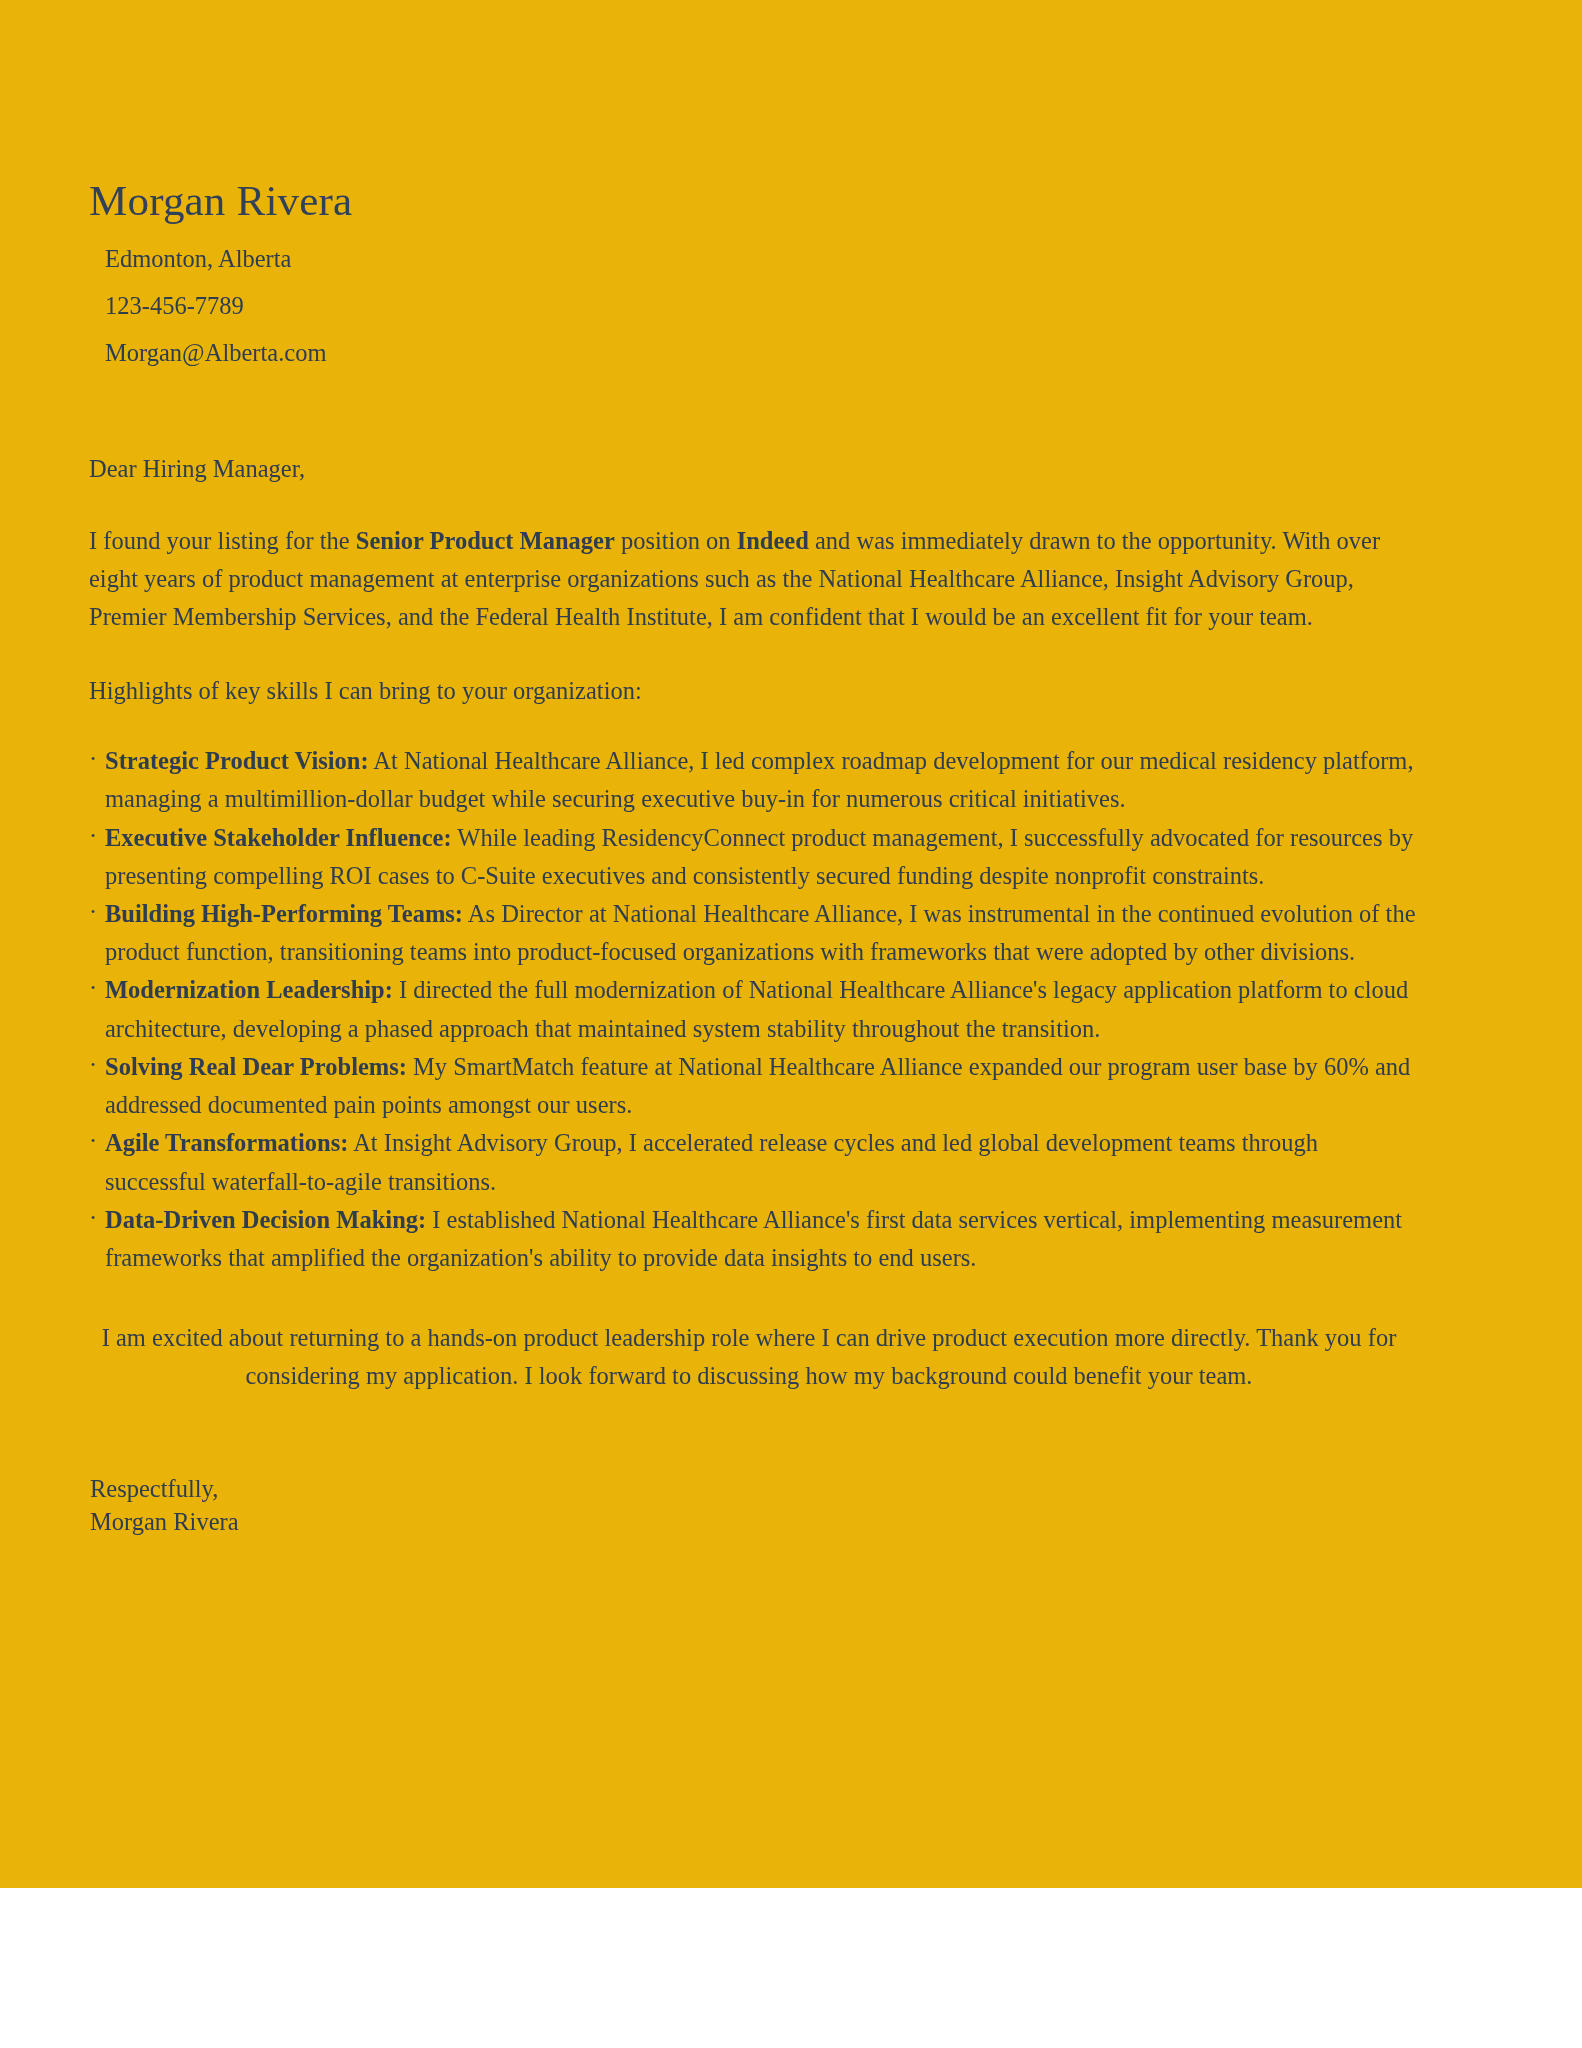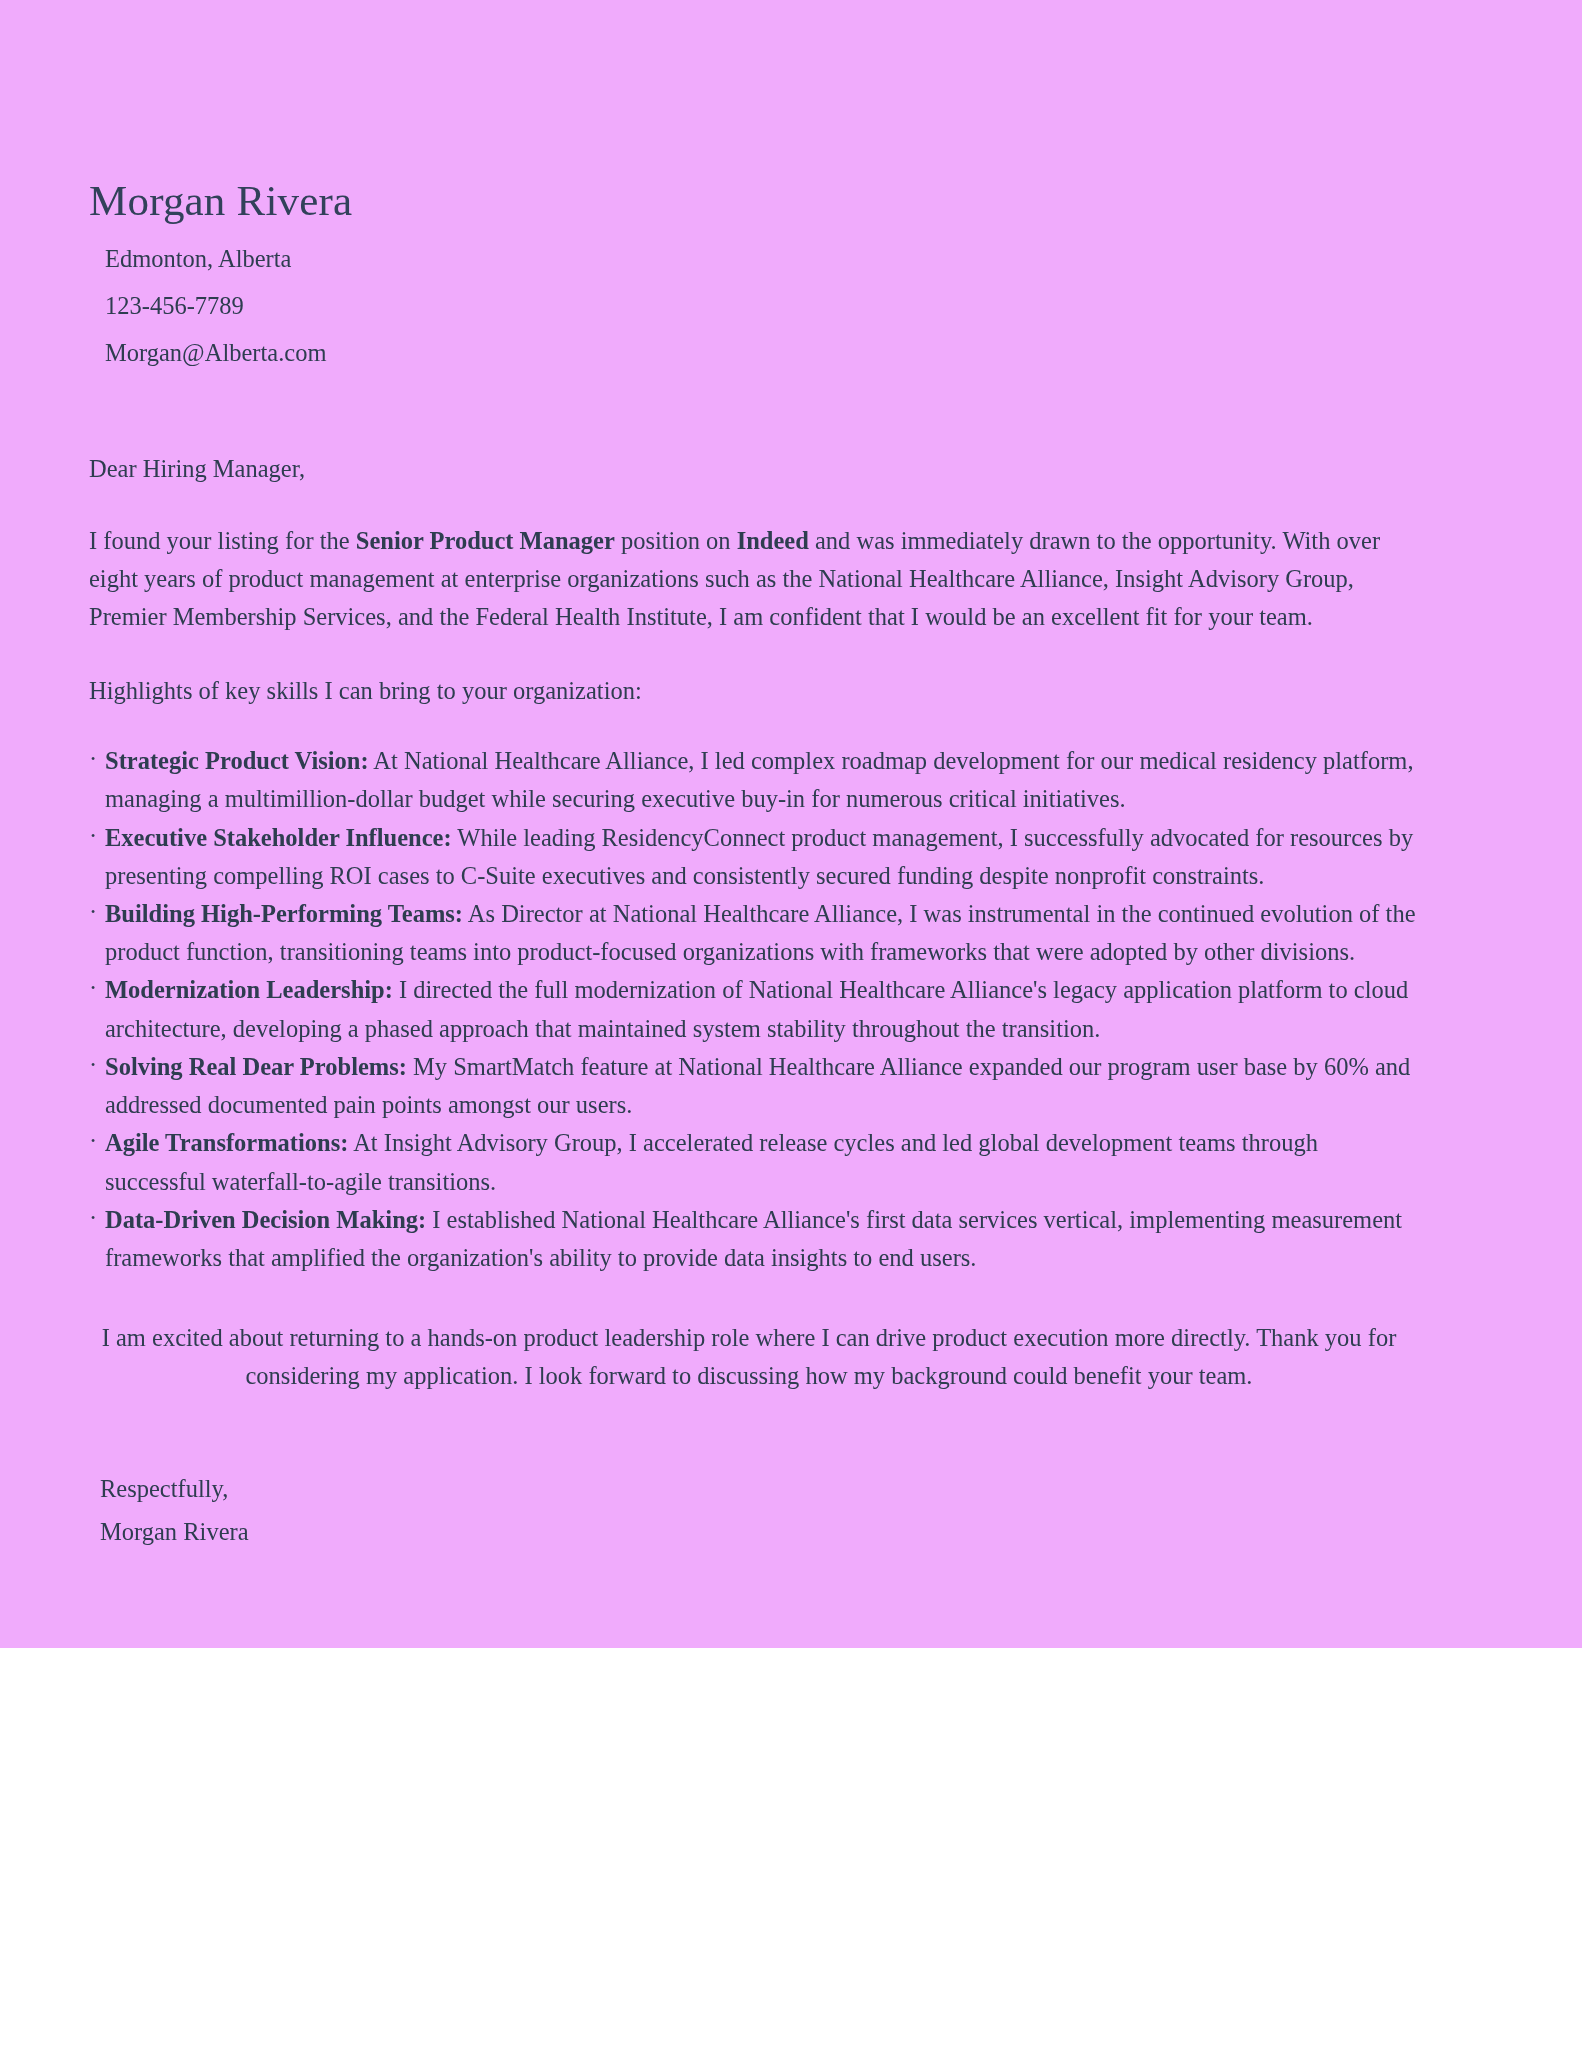--- a/index.html
+++ b/index.html
@@ -9,25 +9,25 @@
   }
   body {
     width: 1582px;
     height: 2048px;
     font-family: "Liberation Serif", "DejaVu Serif", serif;
     color: #2e3d50;
     -webkit-font-smoothing: antialiased;
   }
   .page {
     width: 1582px;
-    height: 1648px;
+    height: 1888px;
     box-sizing: border-box;
     padding: 12px;
     position: relative;
-    background: #f0abfc;
+    background: #eab308;
     overflow: hidden;
   }
   .content {
     position: absolute;
     left: 89px;
     top: 176px;
     width: 1395px;
   }
   .name {
     font-size: 43px;
@@ -95,21 +95,21 @@
     margin: 42px 0 0 0;
     max-width: 1320px;
     text-align: center;
   }
   .signoff {
     margin-top: 78px;
   }
   .signoff-line {
     font-size: 24.5px;
     line-height: 1.34;
-    margin: 11px;
+    margin: 1px;
   }
 </style>
 </head>
 <body>
 
 <div class="page">
   <div class="content">
 
     <h1 class="name">Morgan Rivera</h1>
 

